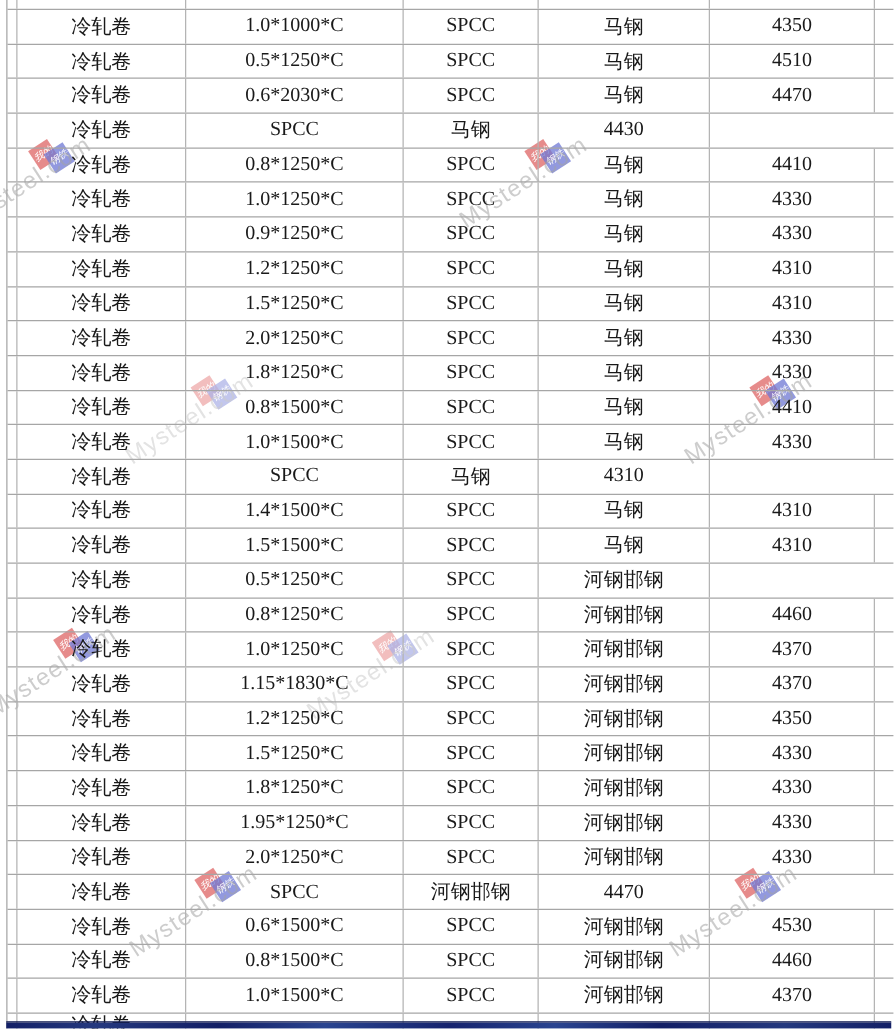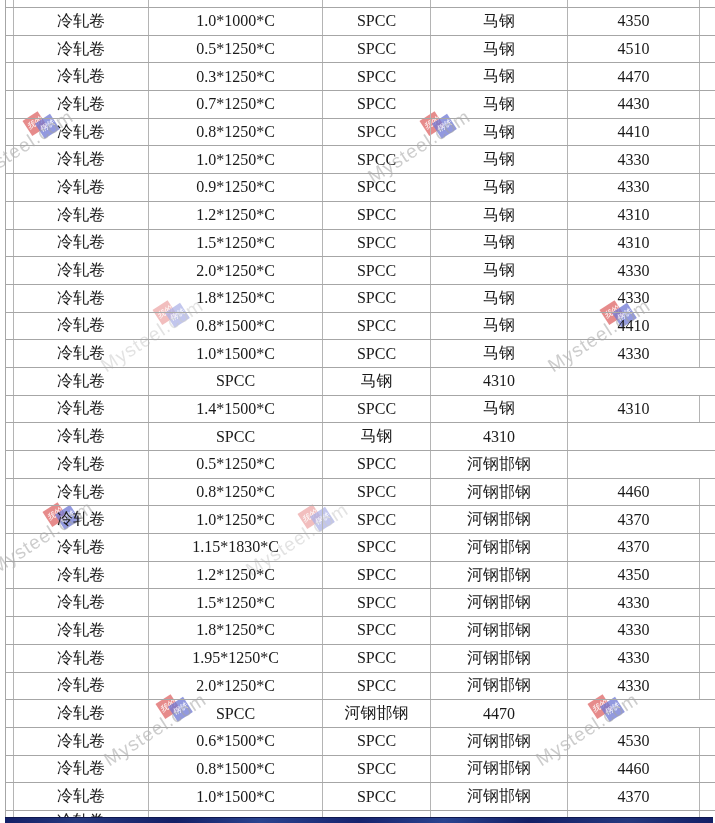--- a/index.html
+++ b/index.html
@@ -126,30 +126,29 @@
     <div class="cell">冷轧卷</div>
     <div class="cell">0.5*1250*C</div>
     <div class="cell">SPCC</div>
     <div class="cell">马钢</div>
     <div class="cell">4510</div>
     <div class="cell"></div>
   </div>
       <div class="row">
     <div class="cell"></div>
     <div class="cell">冷轧卷</div>
-    <div class="cell">0.3*1250*C</div>
+    <div class="cell">0.6*2030*C</div>
     <div class="cell">SPCC</div>
     <div class="cell">马钢</div>
     <div class="cell">4470</div>
     <div class="cell"></div>
   </div>
       <div class="row">
     <div class="cell"></div>
     <div class="cell">冷轧卷</div>
-    <div class="cell">0.7*1250*C</div>
     <div class="cell">SPCC</div>
     <div class="cell">马钢</div>
     <div class="cell">4430</div>
     <div class="cell"></div>
   </div>
       <div class="row">
     <div class="cell"></div>
     <div class="cell">冷轧卷</div>
     <div class="cell">0.8*1250*C</div>
     <div class="cell">SPCC</div>
@@ -242,20 +241,21 @@
     <div class="cell">冷轧卷</div>
     <div class="cell">1.4*1500*C</div>
     <div class="cell">SPCC</div>
     <div class="cell">马钢</div>
     <div class="cell">4310</div>
     <div class="cell"></div>
   </div>
       <div class="row">
     <div class="cell"></div>
     <div class="cell">冷轧卷</div>
+    <div class="cell">1.5*1500*C</div>
     <div class="cell">SPCC</div>
     <div class="cell">马钢</div>
     <div class="cell">4310</div>
     <div class="cell"></div>
   </div>
       <div class="row">
     <div class="cell"></div>
     <div class="cell">冷轧卷</div>
     <div class="cell">0.5*1250*C</div>
     <div class="cell">SPCC</div>

